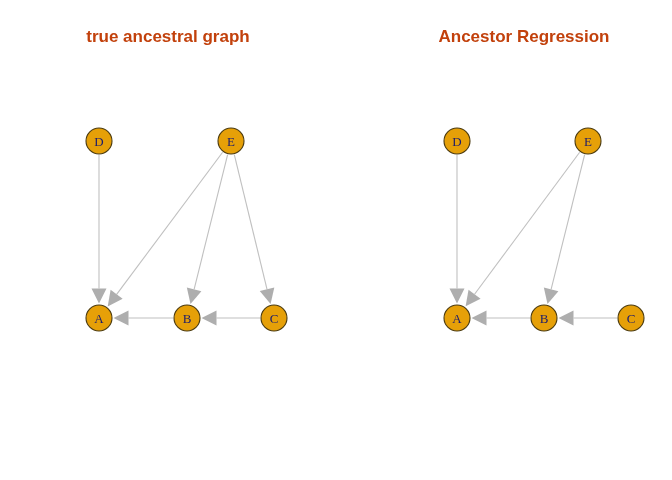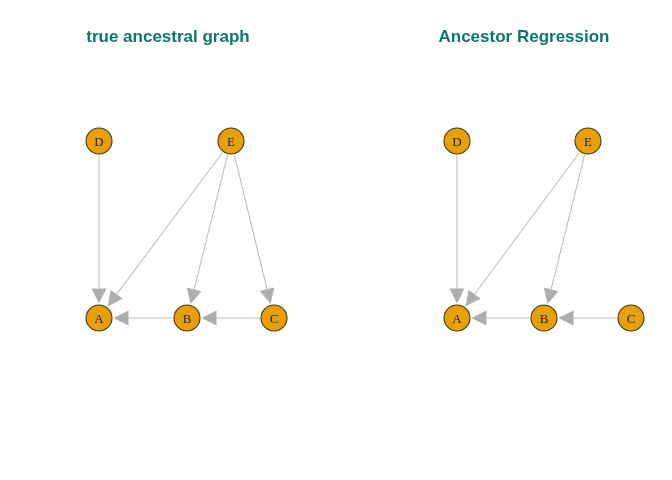--- a/index.html
+++ b/index.html
@@ -31,21 +31,21 @@
   .panel-title {
     position: absolute;
     top: 27px;
     left: 0;
     width: 336px;
     text-align: center;
     font-family: "Liberation Sans", sans-serif;
     font-weight: bold;
     font-size: 17px;
     line-height: 20px;
-    color: #0f766e;
+    color: #c2410c;
     letter-spacing: 0px;
     white-space: nowrap;
   }
 
   .graph-svg {
     position: absolute;
     top: 0;
     left: 0;
     width: 336px;
     height: 480px;

